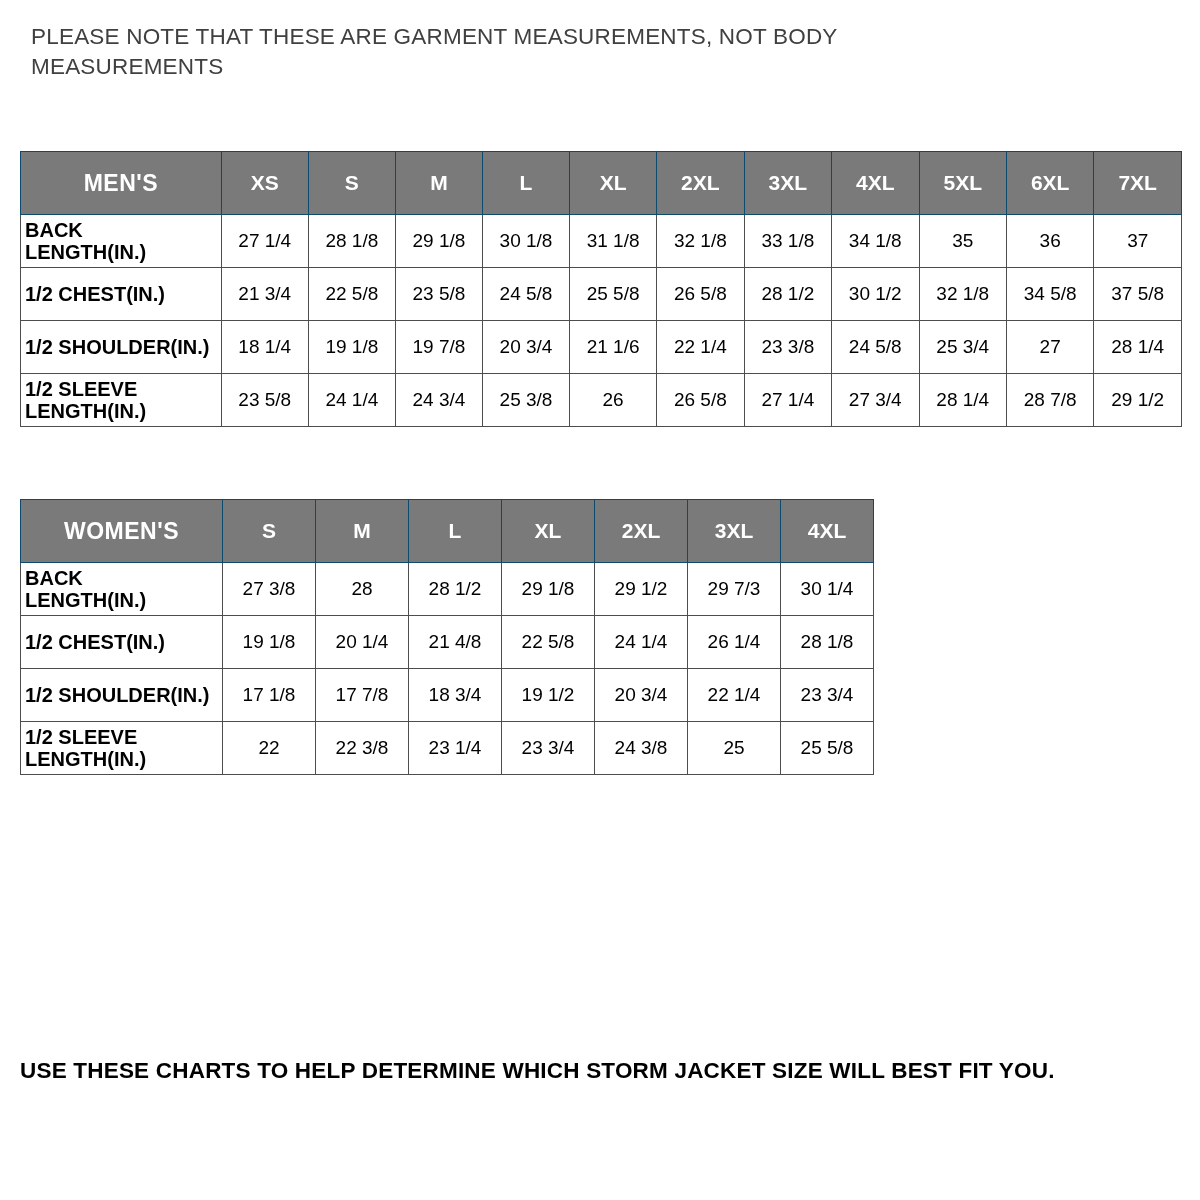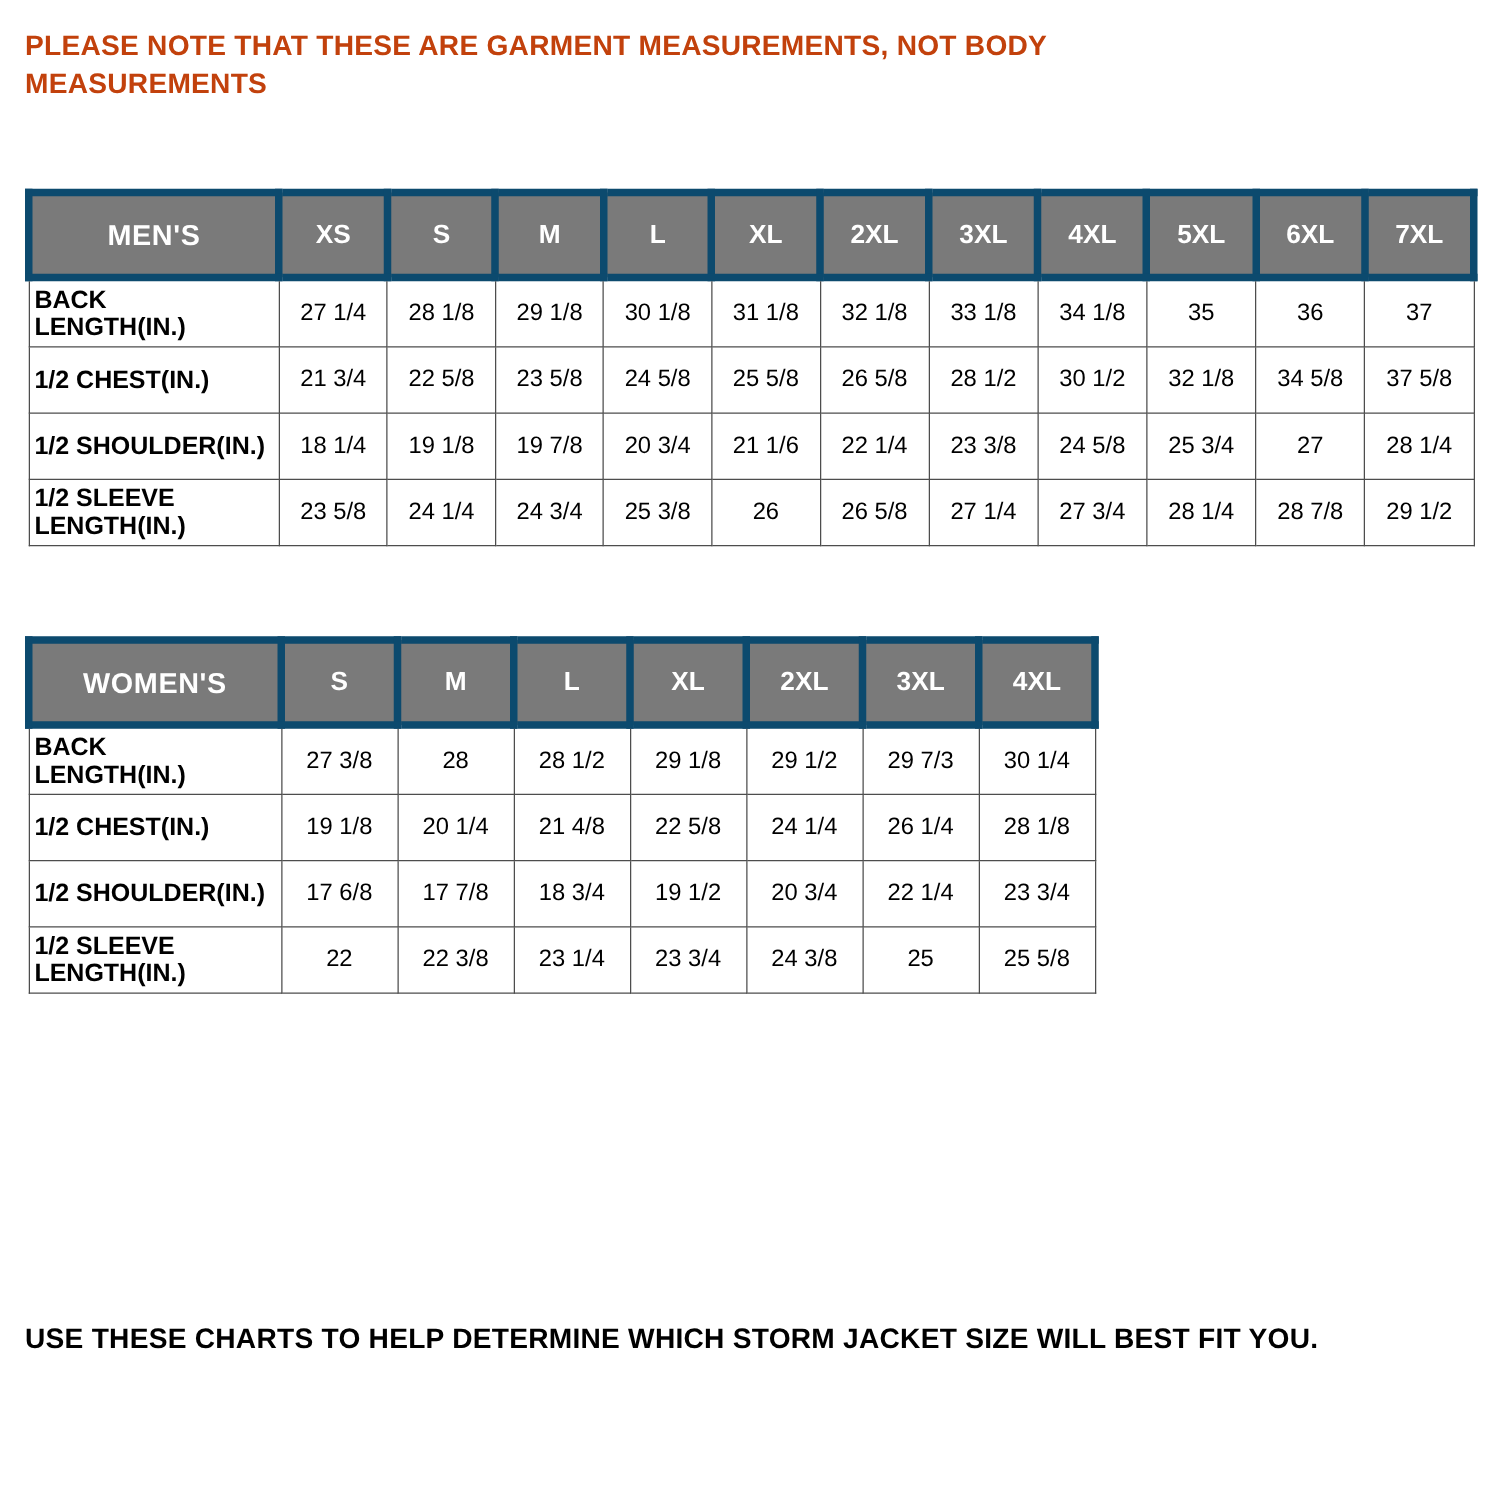--- a/index.html
+++ b/index.html
@@ -22,27 +22,26 @@
   }
   .title {
     font-size: 49px;
     font-weight: bold;
     letter-spacing: 0.5px;
     color: #000;
     margin: 0 0 14px 2px;
     line-height: 1.1;
   }
   .note {
-    color: #c2410c;
+    color: #404040;
     font-size: 22.5px;
     line-height: 1.32;
-    margin: 0 0 0 2px;
+    margin: 0 0 0 13px;
     max-width: 960px;
     letter-spacing: 0.2px;
-    font-weight: bold;
   }
   .table-wrap {
     margin-left: 2px;
   }
   .mens-wrap { margin-top: 70px; }
   .womens-wrap { margin-top: 72px; }
 
   table.size {
     border-collapse: collapse;
     table-layout: fixed;
@@ -56,21 +55,21 @@
     background: #ffffff;
     padding: 0;
     height: 48px;
   }
   table.size thead th {
     background: #7a7a7a;
     color: #ffffff;
     font-weight: bold;
     font-size: 21px;
     height: 62px;
-    border: 6px solid #0c4a6e;
+    border: 1px solid #0c4a6e;
   }
   table.size thead th.corner {
     font-size: 23px;
     letter-spacing: 0.5px;
   }
   table.size td.rowhead {
     font-size: 20px;
     font-weight: bold;
     text-align: left;
     line-height: 1.12;
@@ -255,21 +254,21 @@
           <td>21 4/8</td>
           <td>22 5/8</td>
           <td>24 1/4</td>
           <td>26 1/4</td>
           <td>28 1/8</td>
         </tr>
         <tr>
           <td class="rowhead">
             <span class="two-line">1/2 SHOULDER(IN.)</span>
           </td>
-          <td>17 6/8</td>
+          <td>17 1/8</td>
           <td>17 7/8</td>
           <td>18 3/4</td>
           <td>19 1/2</td>
           <td>20 3/4</td>
           <td>22 1/4</td>
           <td>23 3/4</td>
         </tr>
         <tr>
           <td class="rowhead">
             <span class="two-line">1/2 SLEEVE</span>

